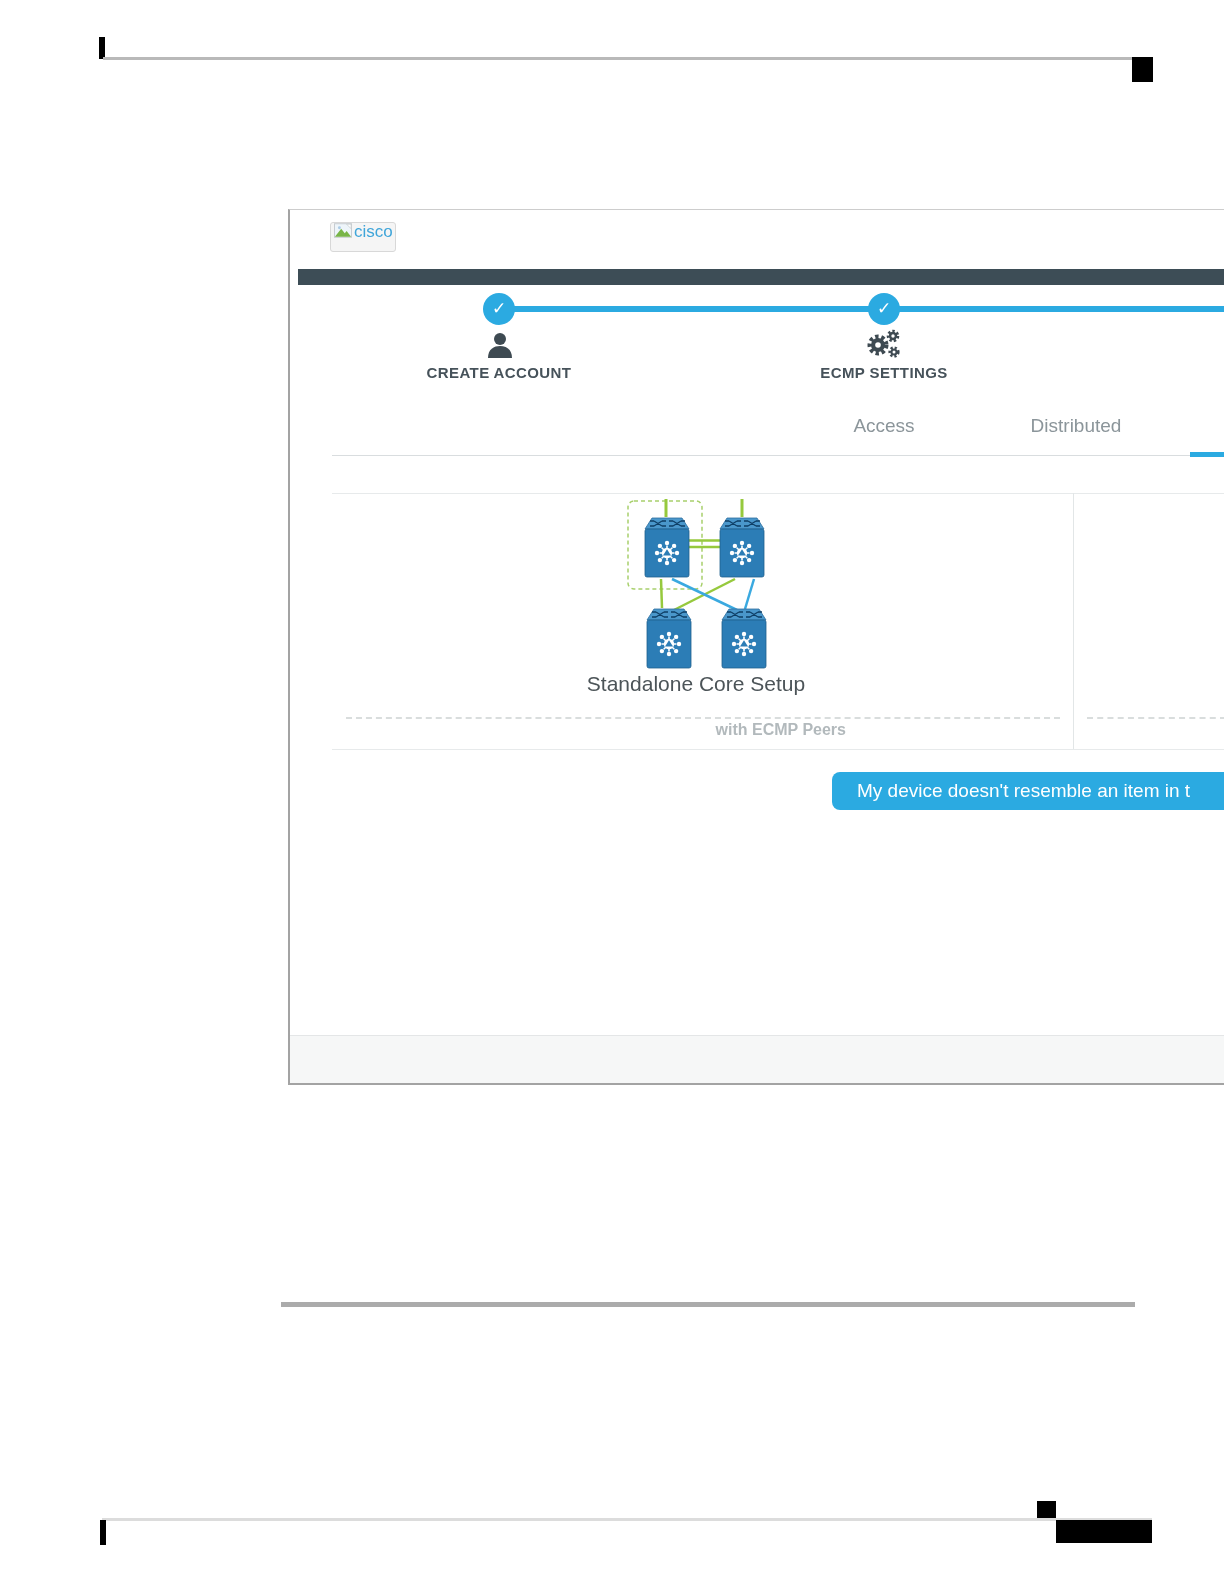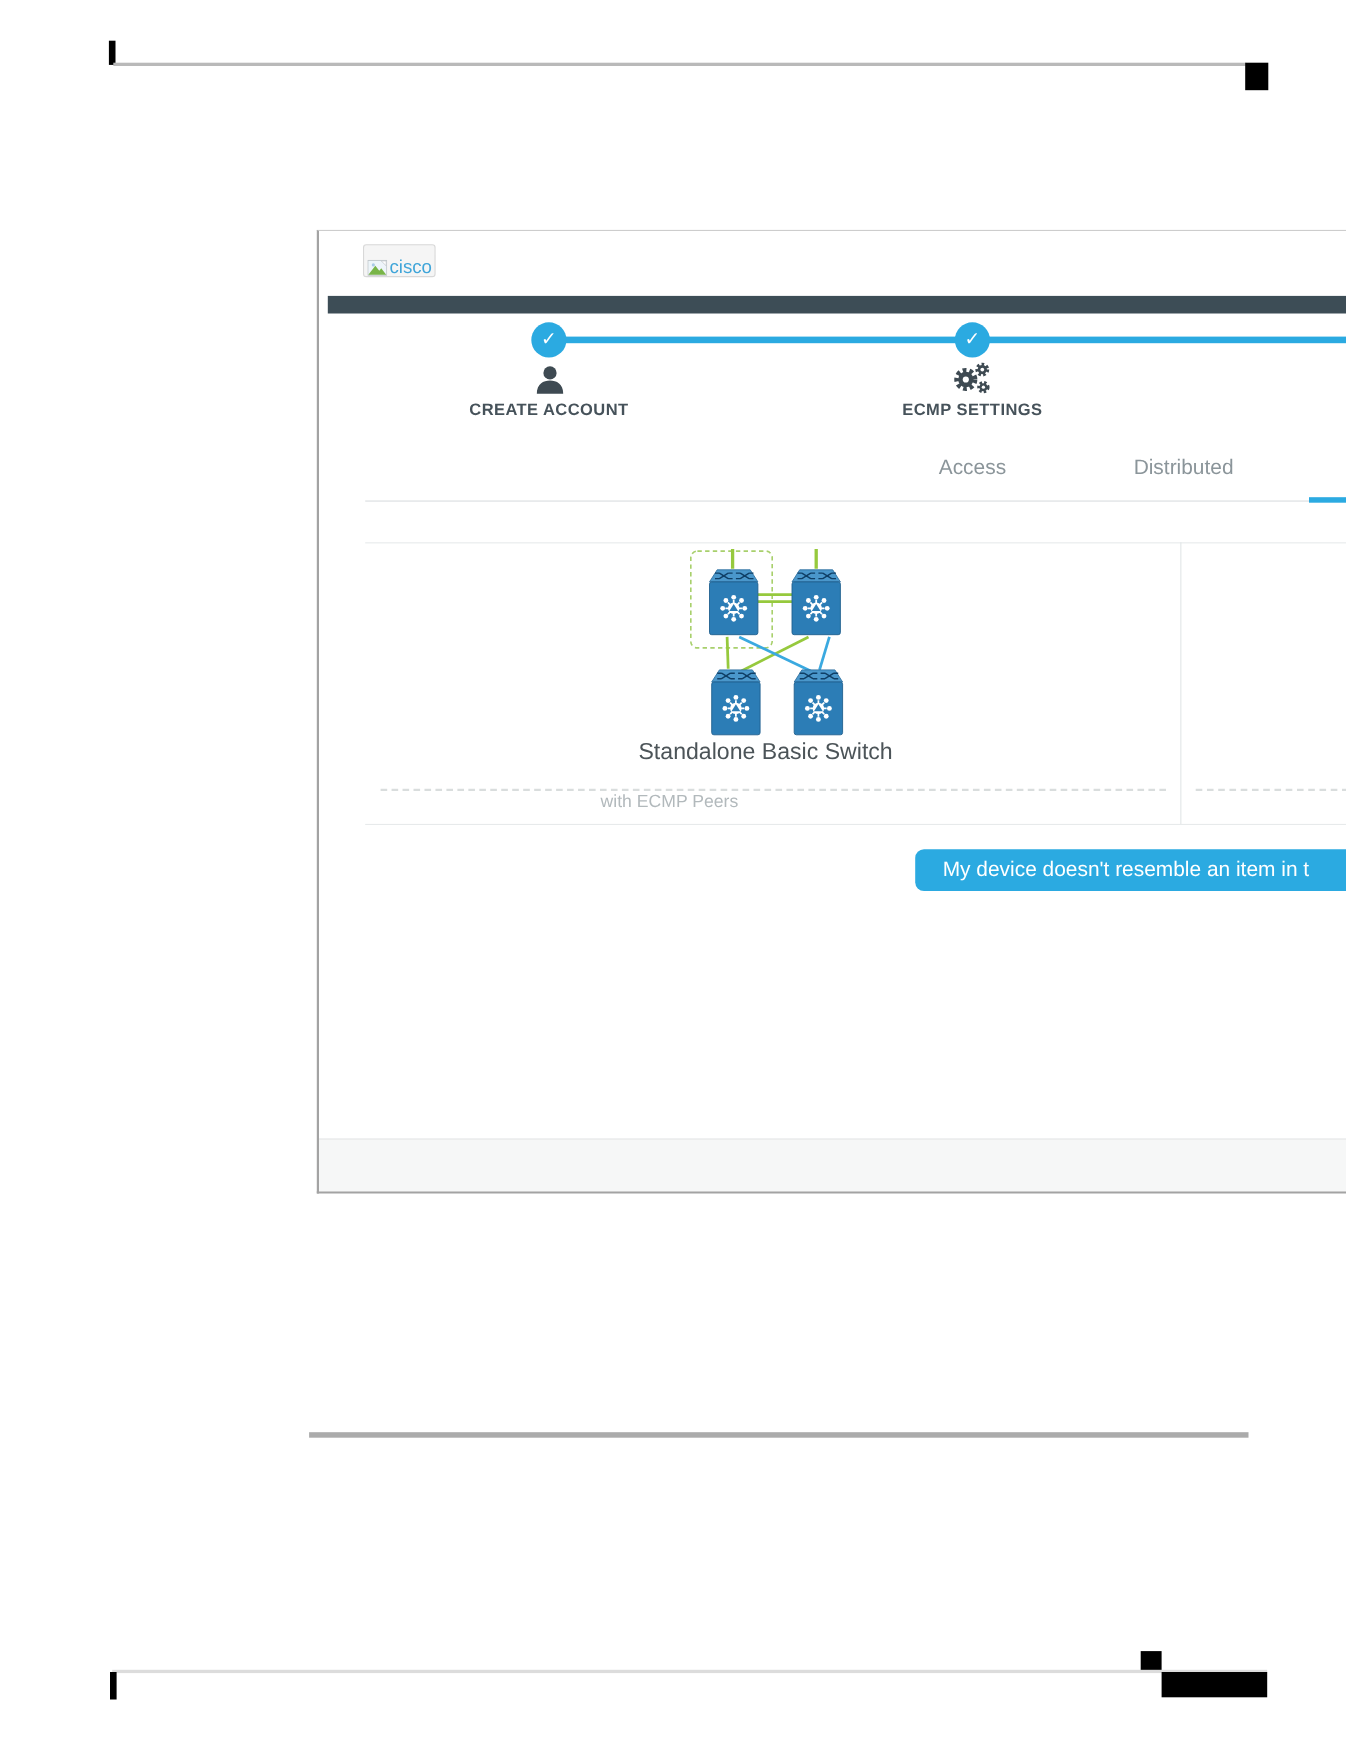--- a/index.html
+++ b/index.html
@@ -10,21 +10,21 @@
   
   .mark{position:absolute;background:#000;}
   .rule{position:absolute;background:#b9b9b9;}
 
   
   .wizard{position:absolute;left:288px;top:209px;width:936px;height:876px;background:#ffffff;
           border-left:2px solid #a3a3a3;border-bottom:2px solid #a3a3a3;border-top:1px solid #cdcdcd;
           overflow:hidden;box-sizing:border-box;}
 
   .logo{position:absolute;left:40px;top:12px;width:66px;height:30px;background:#f5f5f5;
-        border:1px solid #d8d8d8;border-radius:3px;display:flex;align-items:flex-end;gap:2px;padding-left:3px;box-sizing:border-box;}
+        border:1px solid #d8d8d8;border-radius:3px;display:flex;align-items:flex-start;gap:2px;padding-left:3px;box-sizing:border-box;}
   .logo-text{color:#3fa5d9;font-size:17px;line-height:1;}
 
   .wiz-title{position:absolute;left:160px;top:8px;width:430px;text-align:center;
              font-size:30px;color:#8d9a9f;letter-spacing:.5px;}
 
   .darkbar{position:absolute;left:8px;top:59px;width:calc(100% - 8px);height:16px;background:#3d4d56;}
 
   .step-line{position:absolute;left:209px;top:96px;width:calc(100% - 209px);height:6px;background:#2baae1;}
   .step-circle{position:absolute;width:32px;height:32px;border-radius:50%;background:#2baae1;color:#fff;
                font-size:17px;font-weight:bold;text-align:center;line-height:32px;top:83px;}
@@ -34,21 +34,21 @@
   .tab{position:absolute;top:205px;width:140px;text-align:center;font-size:19px;color:#8b959a;cursor:default;}
   .tab-rule{position:absolute;left:42px;top:245px;width:calc(100% - 42px);height:1px;background:#d9dddf;}
   .tab-active-bar{position:absolute;left:900px;top:242px;width:36px;height:5px;background:#2baae1;}
 
   .cards-top{position:absolute;left:42px;top:283px;width:calc(100% - 42px);height:0;border-top:1px solid #e7eaeb;}
   .cards-bottom{position:absolute;left:42px;top:539px;width:calc(100% - 42px);height:0;border-top:1px solid #e7eaeb;}
   .cards-divider{position:absolute;left:783px;top:283px;width:1px;height:257px;background:#e2e6e7;}
   .dash-line{position:absolute;top:507px;height:0;border-top:2px dashed #d9dddd;}
 
   .opt-title{position:absolute;left:256px;top:462px;width:300px;text-align:center;font-size:21px;color:#4c5458;}
-  .opt-sub{position:absolute;left:256px;top:511px;width:300px;text-align:left;font-size:16px;color:#b2b9bc;}
+  .opt-sub{position:absolute;left:256px;top:511px;width:300px;text-align:right;font-size:16px;color:#b2b9bc;font-weight:bold;}
 
   .helper-btn{position:absolute;left:542px;top:562px;width:460px;height:38px;background:#2baae1;
               border:none;border-radius:8px;color:#fff;font-size:19px;text-align:left;
               padding:0 0 0 25px;line-height:38px;font-family:inherit;white-space:nowrap;overflow:hidden;}
   .back-btn{position:absolute;left:36px;top:729px;width:338px;height:51px;background:#1ca4df;border:none;
             border-radius:2px;color:#fff;font-size:21px;font-weight:bold;font-family:inherit;}
   .back-btn .chev{font-weight:normal;margin-right:8px;}
 
   .wiz-footer{position:absolute;left:0;top:825px;width:100%;height:51px;background:#f6f7f7;border-top:1px solid #e4e6e7;}
 
@@ -154,21 +154,21 @@
       <g stroke="#3aa9e0" stroke-width="2.5">
         <path d="M70,82 L135,113"></path>
         <path d="M152,82 L143,112"></path>
       </g>
       <use href="#sw" x="43" y="20"></use>
       <use href="#sw" x="118" y="20"></use>
       <use href="#sw" x="45" y="111"></use>
       <use href="#sw" x="120" y="111"></use>
     </svg>
 
-    <div class="opt-title">Standalone Basic Switch</div>
+    <div class="opt-title">Standalone Core Setup</div>
     <div class="opt-sub">with ECMP Peers</div>
 
     <button class="helper-btn">My device doesn't resemble an item in t</button>
 
 
     <div class="wiz-footer"></div>
   </div>
 
   <div class="midbar"></div>
 

